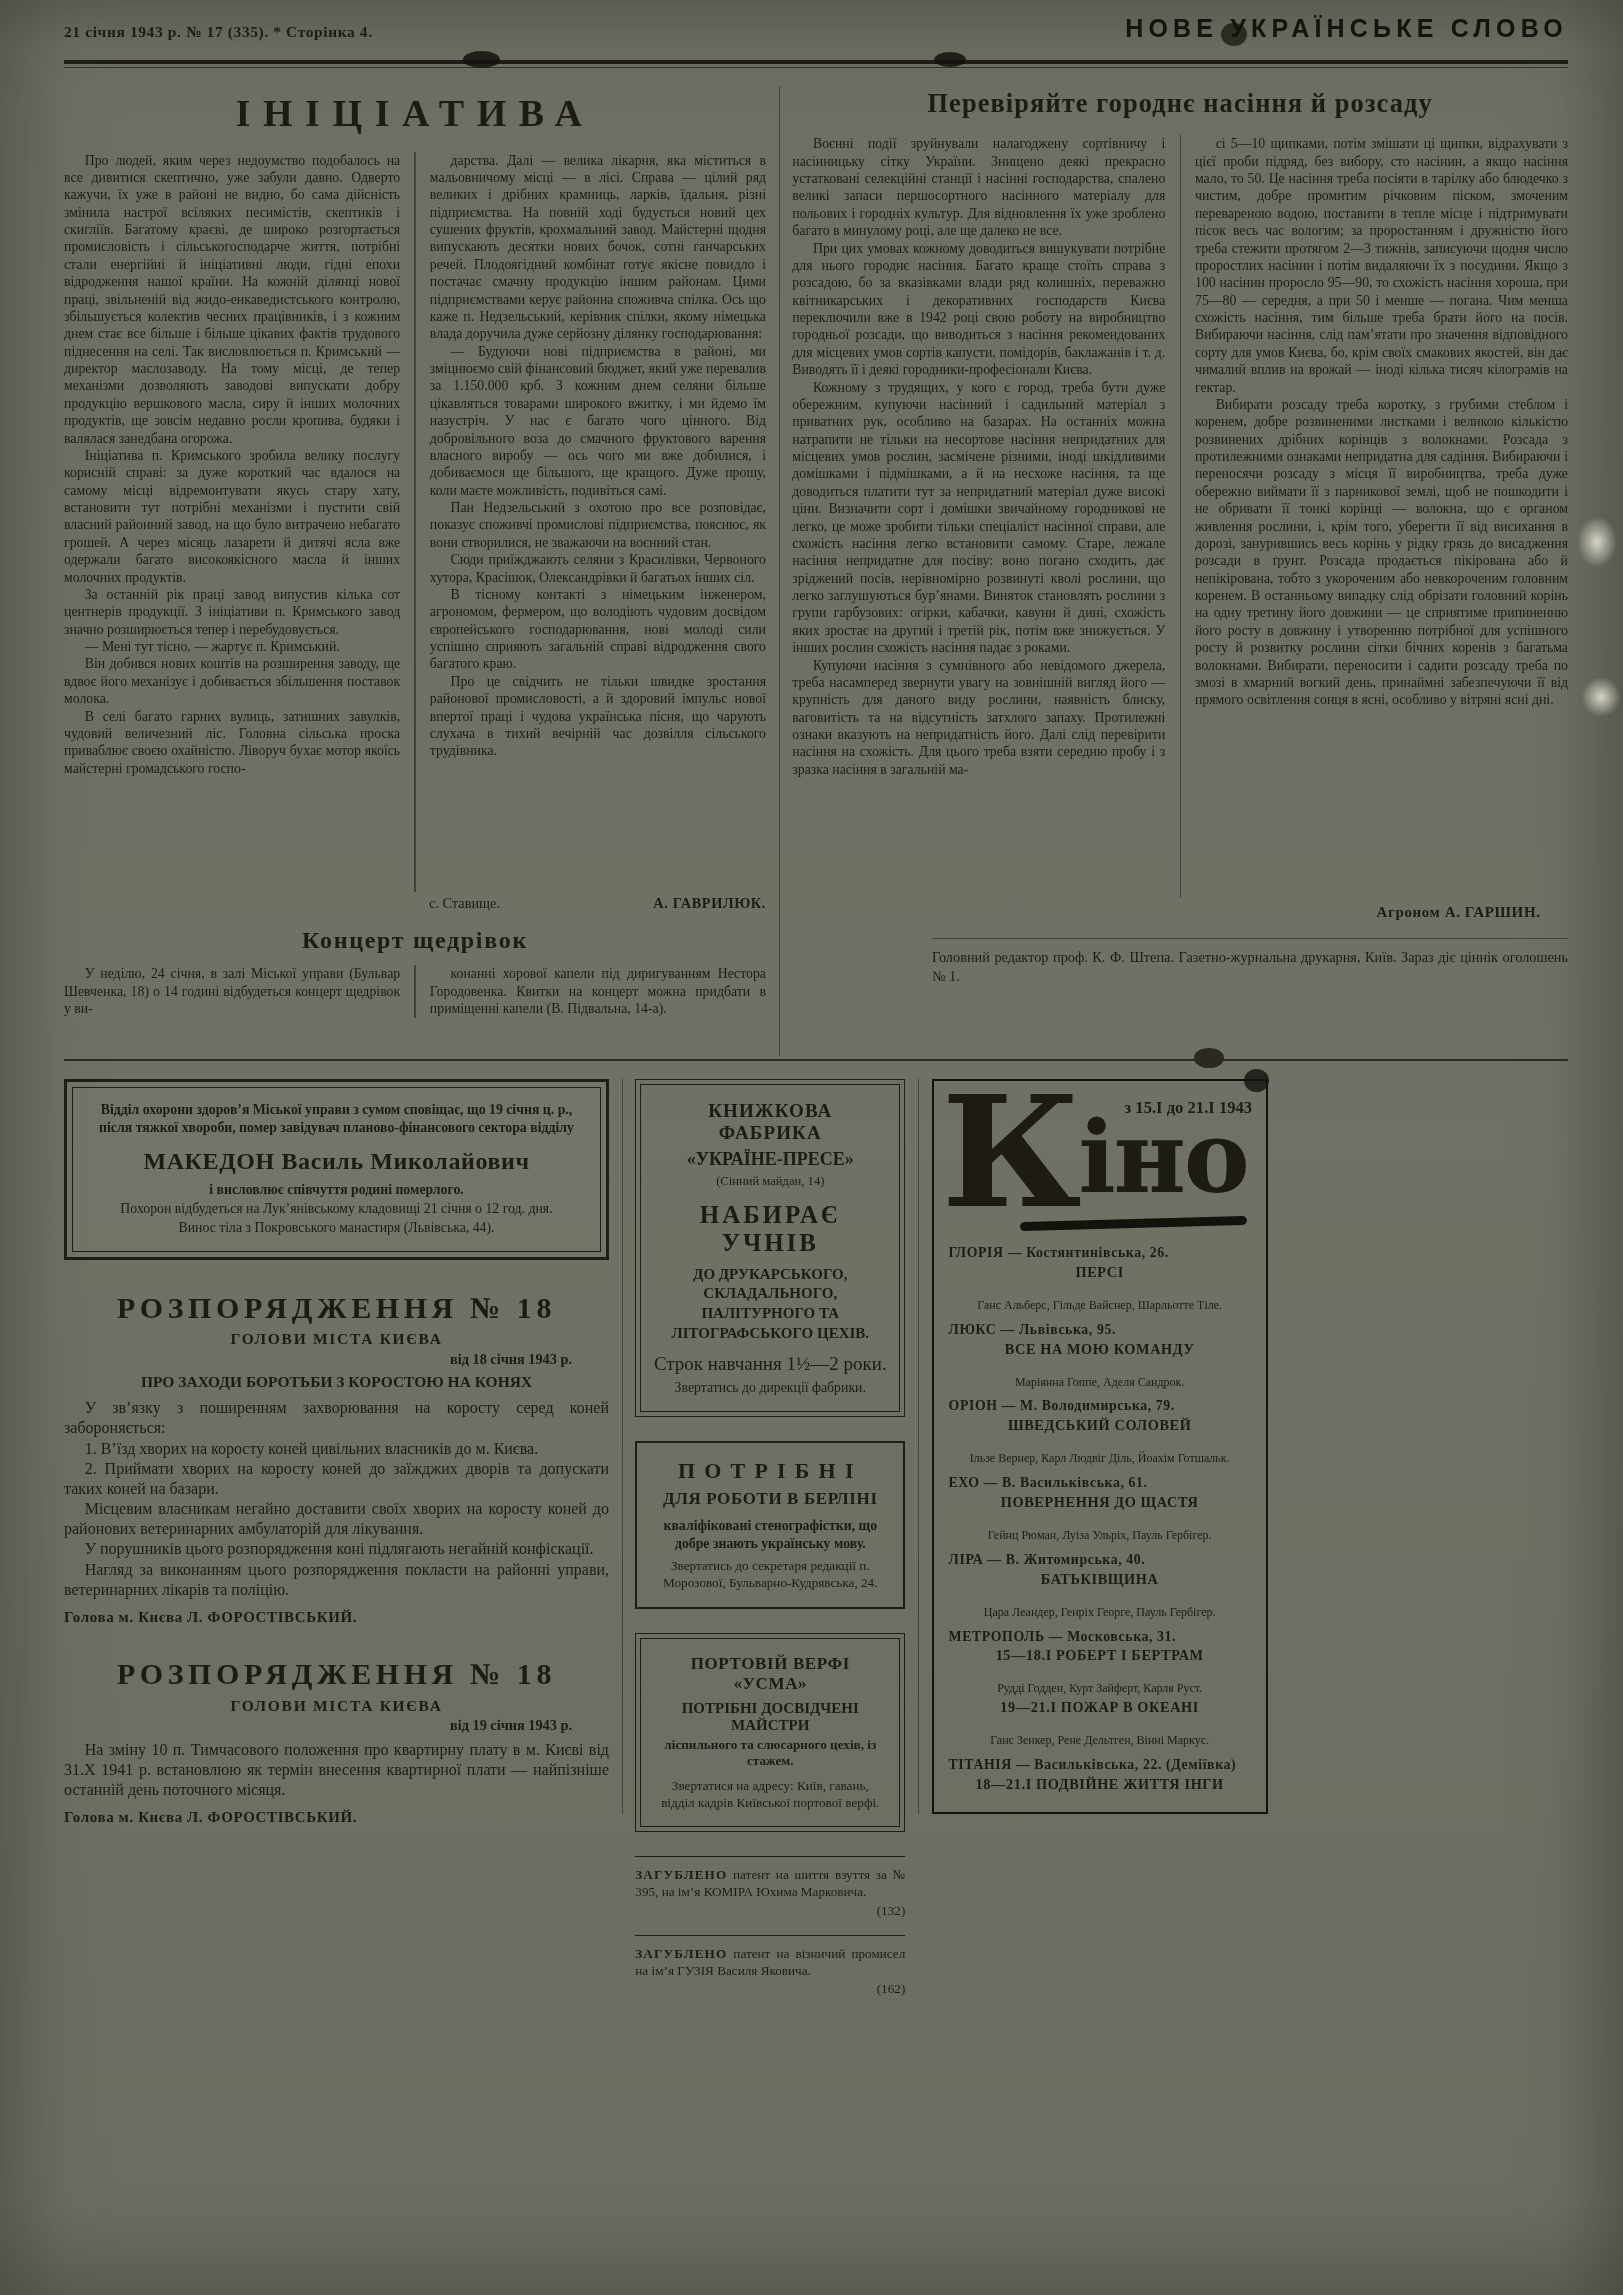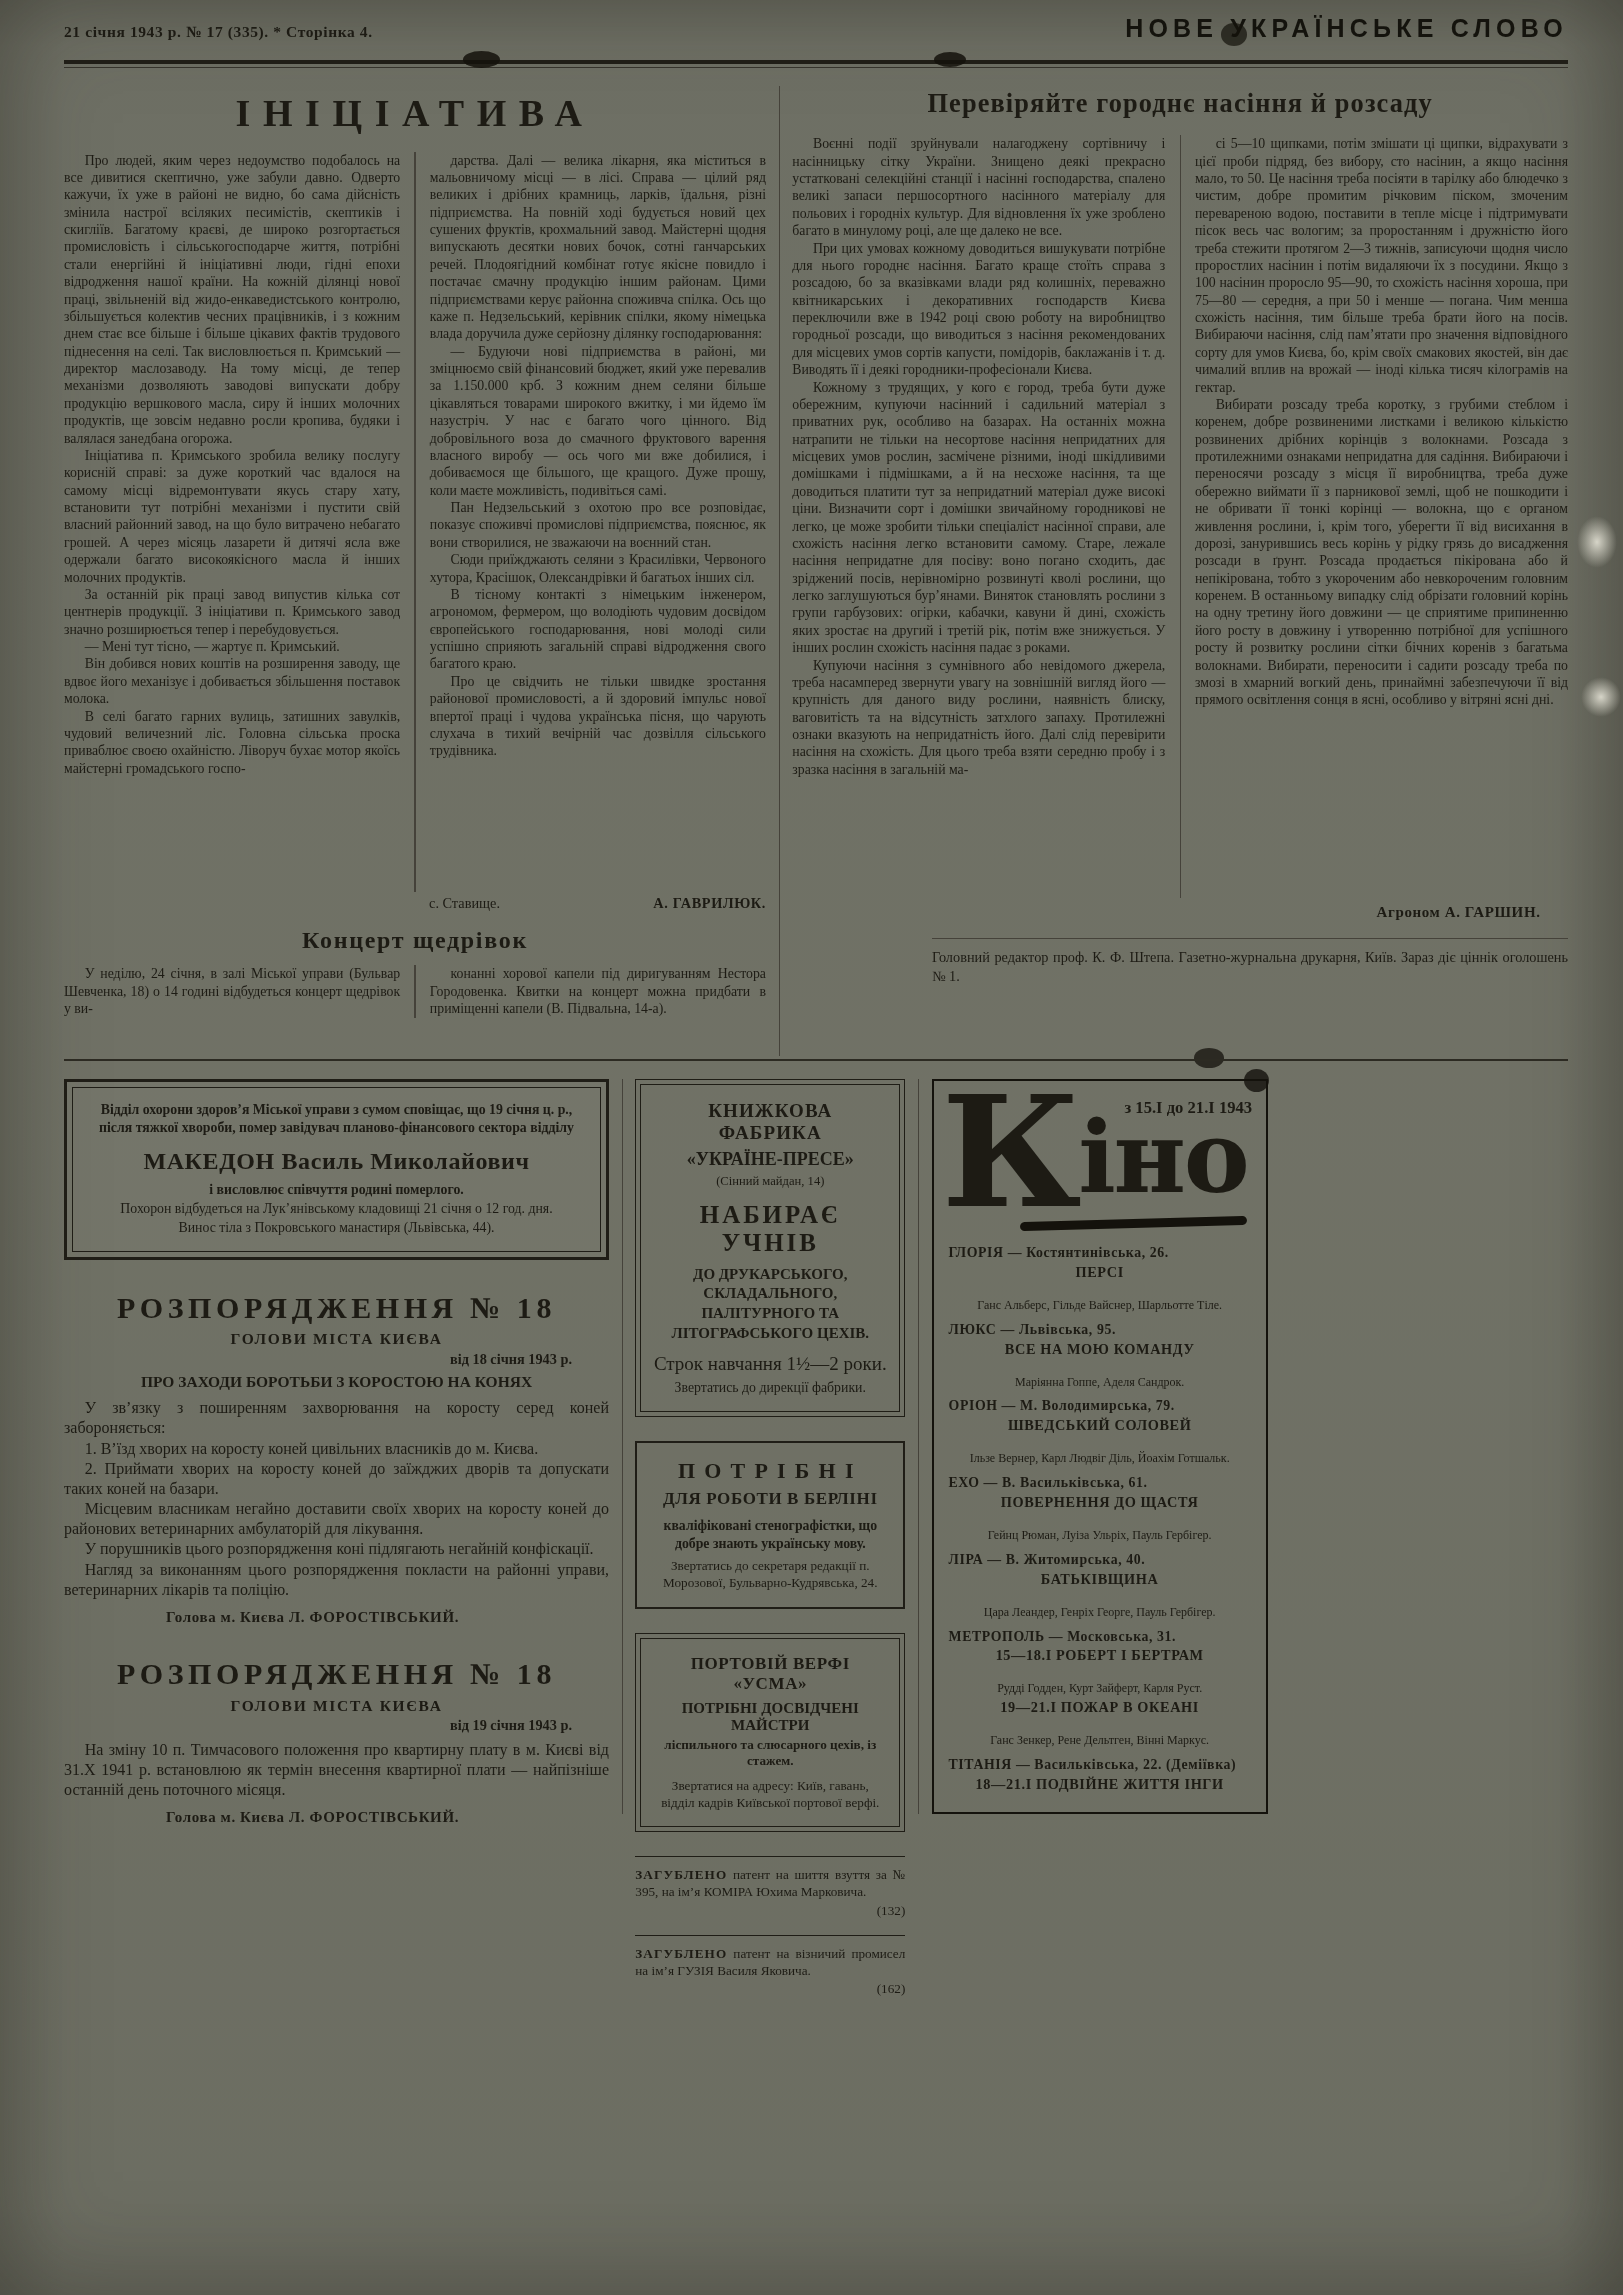--- a/index.html
+++ b/index.html
@@ -86,21 +86,21 @@
   .obit-line{ font-size:13.8px; font-weight:bold; line-height:1.35; }
   .obit-line.plain{ font-weight:normal; }
 
   
   .decree{ margin-top:31px; }
   .decree-title{ text-align:center; font-size:30px; font-weight:bold; letter-spacing:4.6px; margin-bottom:5.7px; }
   .decree-sub{ text-align:center; font-size:15.5px; font-weight:bold; letter-spacing:1.7px; margin-bottom:2.3px; }
   .decree-date{ text-align:right; font-size:14.3px; font-weight:bold; padding-right:37px; margin:2.3px 0 5.7px; }
   .decree-head{ text-align:center; font-size:15.5px; font-weight:bold; margin:3.4px 0 6.9px; }
   .decree .para{ font-size:16px; }
-  .decree-sig{ text-align:center; font-size:15px; font-weight:bold; padding-right:48px; margin-top:9.2px; letter-spacing:0.6px; }
+  .decree-sig{ text-align:left; font-size:15px; font-weight:bold; padding-right:48px; margin-top:9.2px; letter-spacing:0.6px; }
 
   
   .ad-box{ border:1.7px solid #1f1d16; padding:4px; margin-bottom:24px; }
   .ad-box-inner{ border:0.6px solid #1f1d16; padding:15px 12.6px; text-align:center; }
   .ad-box.single{ padding:0; border-width:2.3px; }
   .ad-box.single .ad-box-inner{ border:none; }
   .f1{ font-size:19px; font-weight:bold; letter-spacing:1.1px; }
   .f2{ font-size:18px; font-weight:bold; margin-top:4.6px; }
   .f3{ font-size:12.6px; margin-top:4.6px; }
   .f-head{ font-size:25px; font-weight:bold; letter-spacing:2.9px; margin:11.5px 0 8px; }

